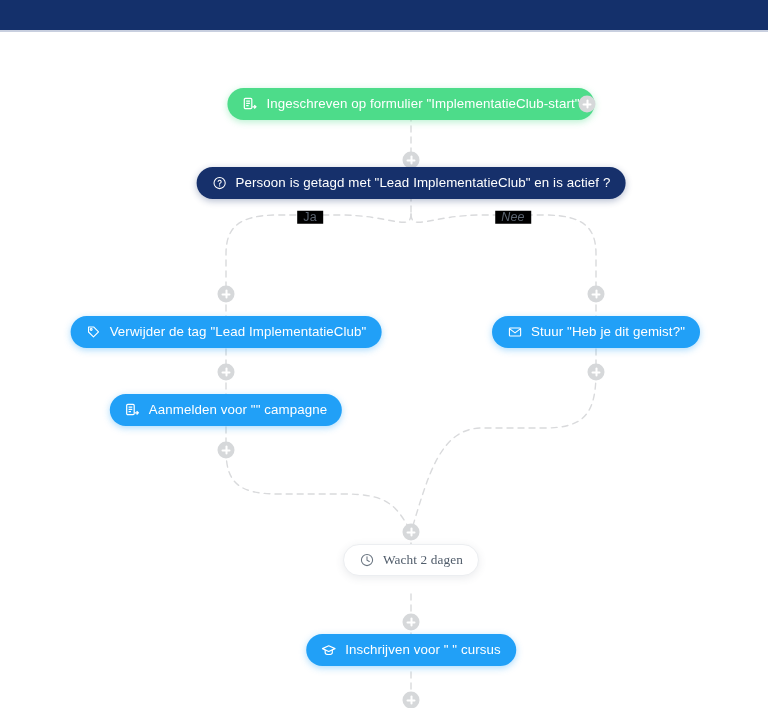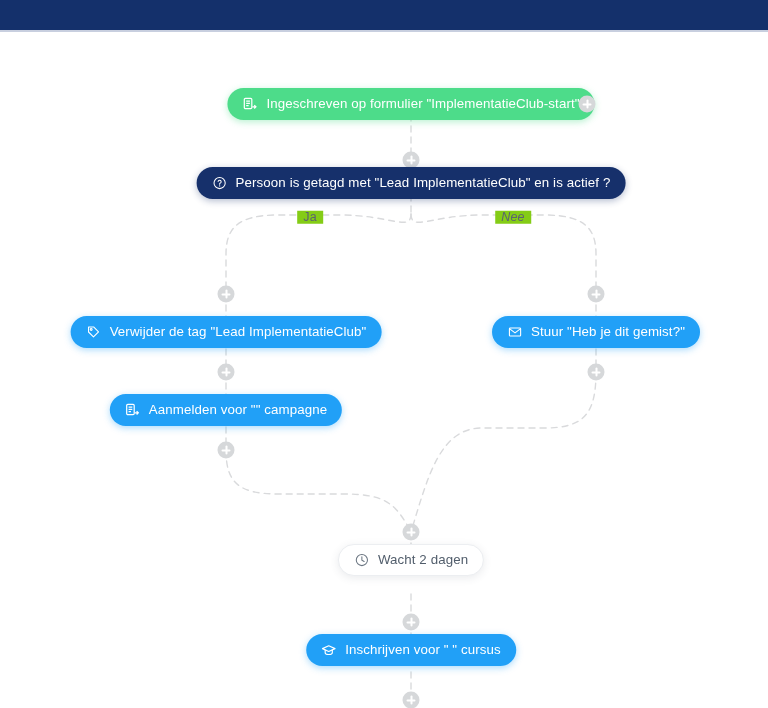--- a/index.html
+++ b/index.html
@@ -82,20 +82,21 @@
   .node-action {
     background: #21a0f7;
     color: #ffffff;
     box-shadow: 0 2px 7px rgba(33,160,247,.38);
   }
   .node-delay {
     background: #ffffff;
     color: #515d6b;
     border: 1px solid #eceef1;
     box-shadow: 0 2px 8px rgba(60,70,90,.11);
+    font-family: Liberation Serif, serif;
   }
 
   .node-icon {
     display: inline-flex;
     align-items: center;
     justify-content: center;
     width: 15px;
     height: 15px;
     flex: 0 0 15px;
   }
@@ -118,21 +119,21 @@
     border-radius: 1px;
   }
   .plus::before { left: 4px; top: 7.7px; width: 9px; height: 2px; }
   .plus::after  { top: 4px; left: 7.7px; height: 9px; width: 2px; }
 
   
   .branch-label {
     position: absolute;
     font-size: 12.5px;
     color: #5b6470;
-    background: #84cc16;
+    background: #000000;
     padding: 0 6px;
     transform: translate(-50%, -50%);
     line-height: 1;
     letter-spacing: .2px;
   }
 </style>
 </head>
 <body>
 
 <div id="app">

